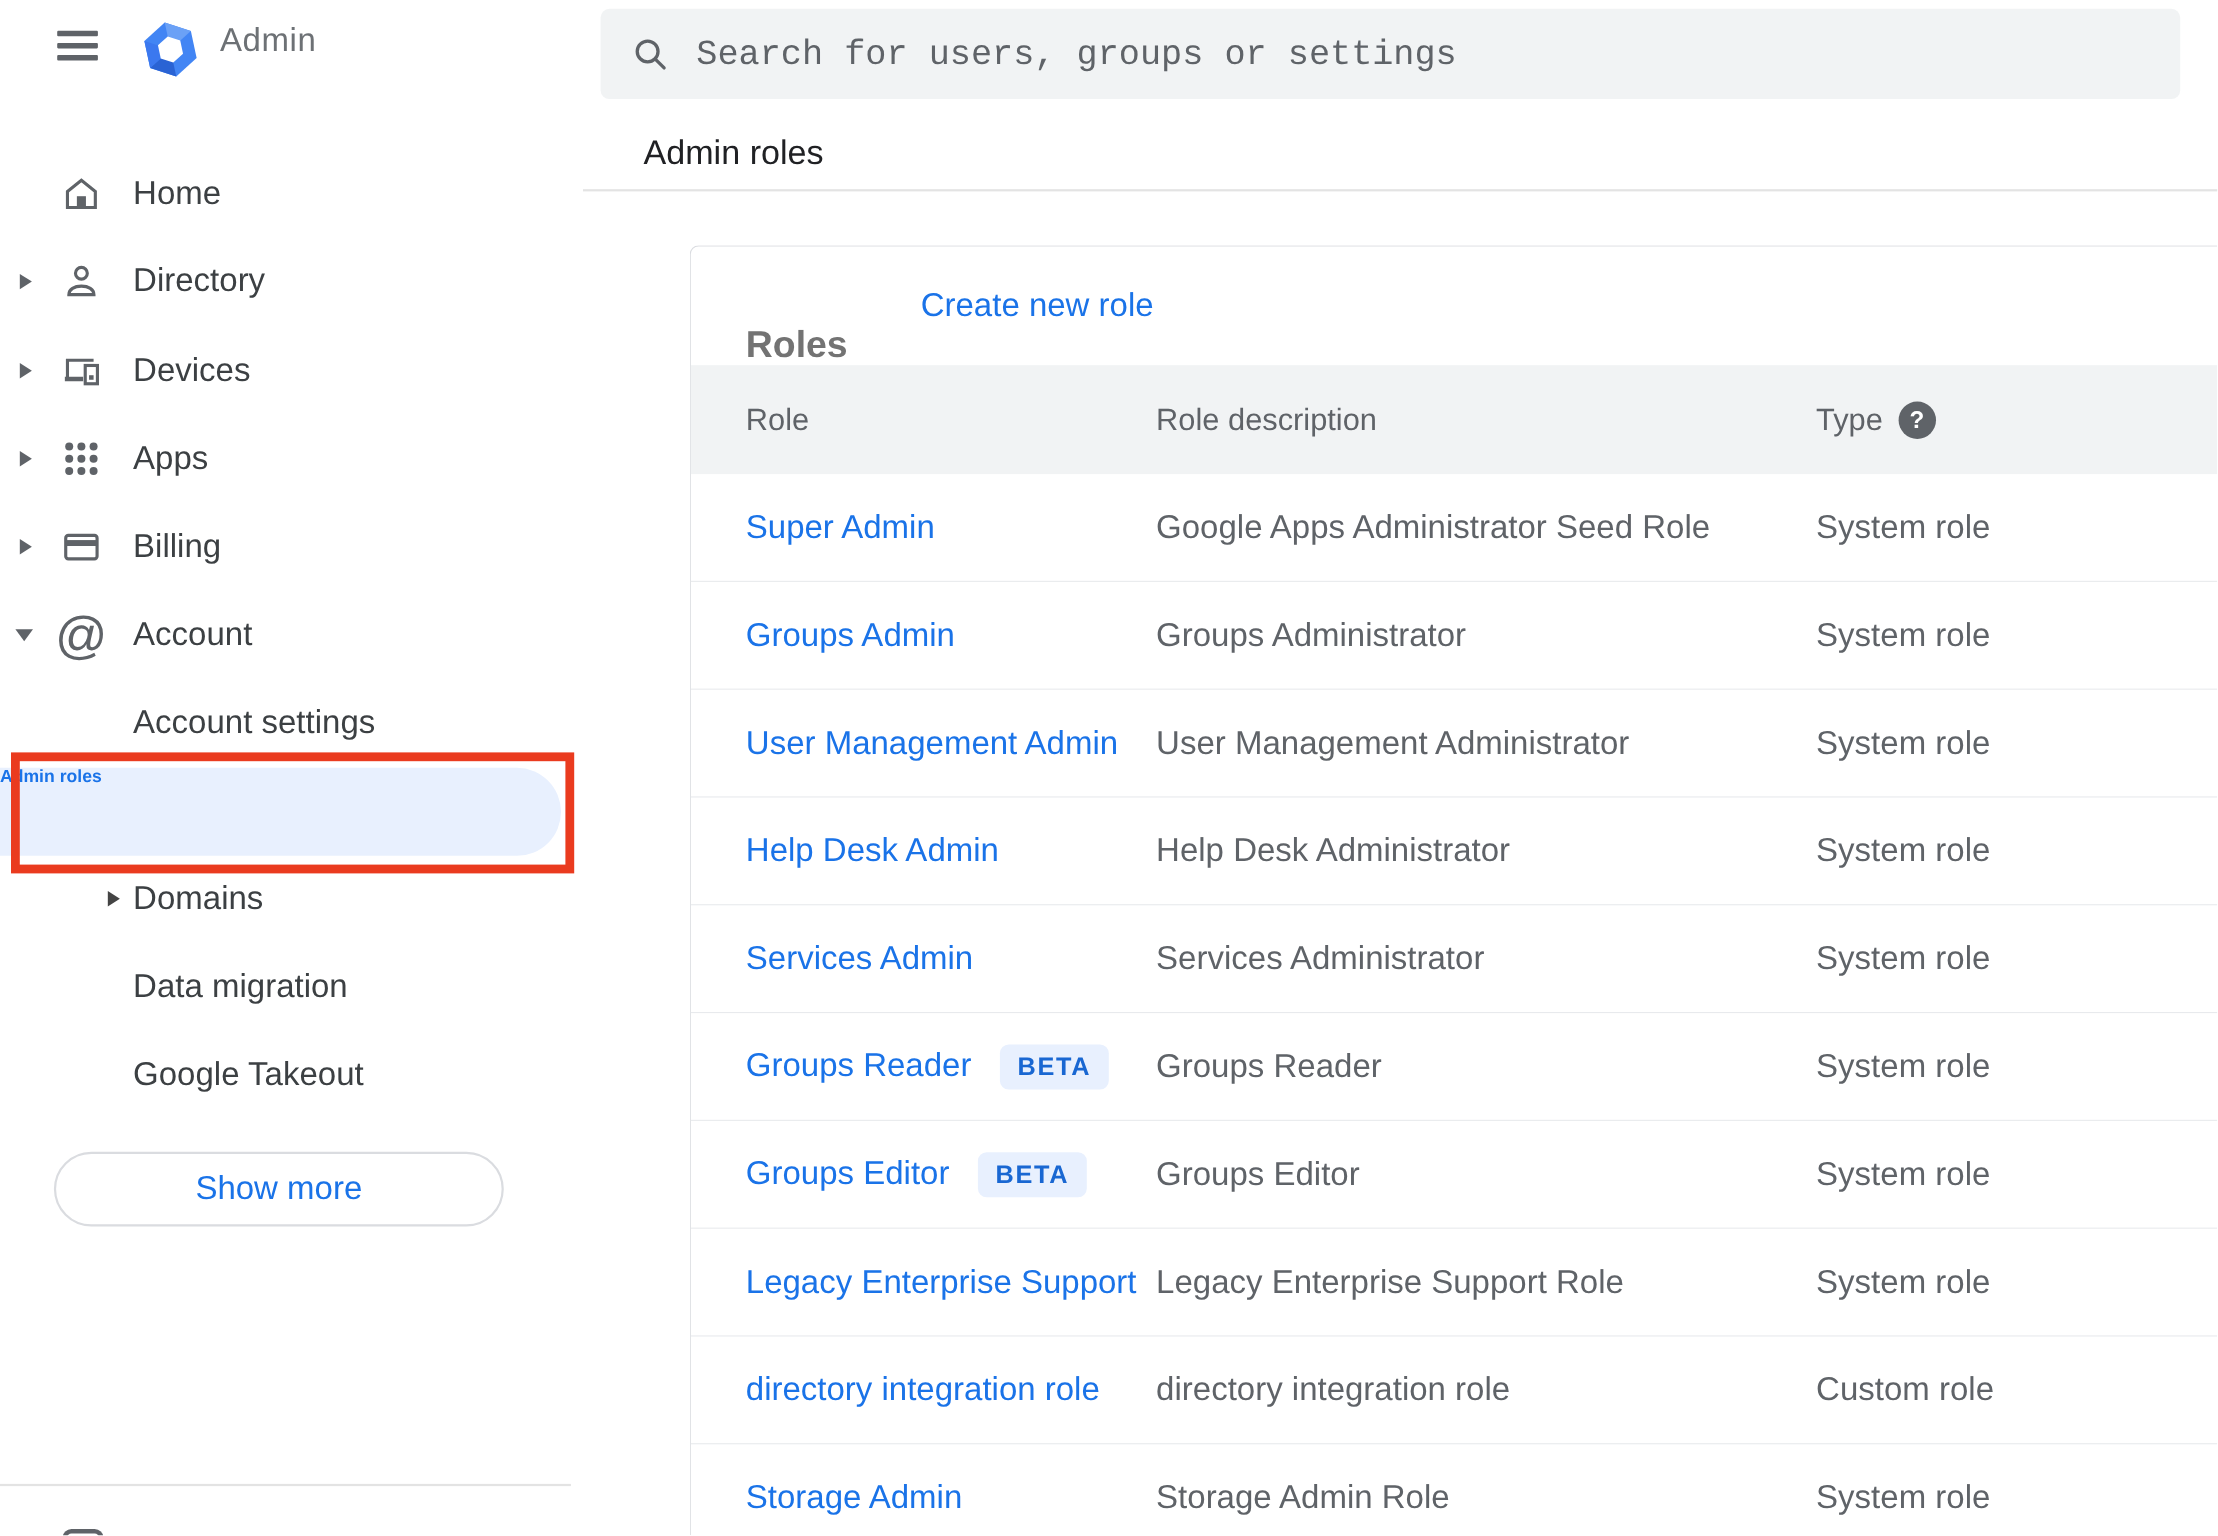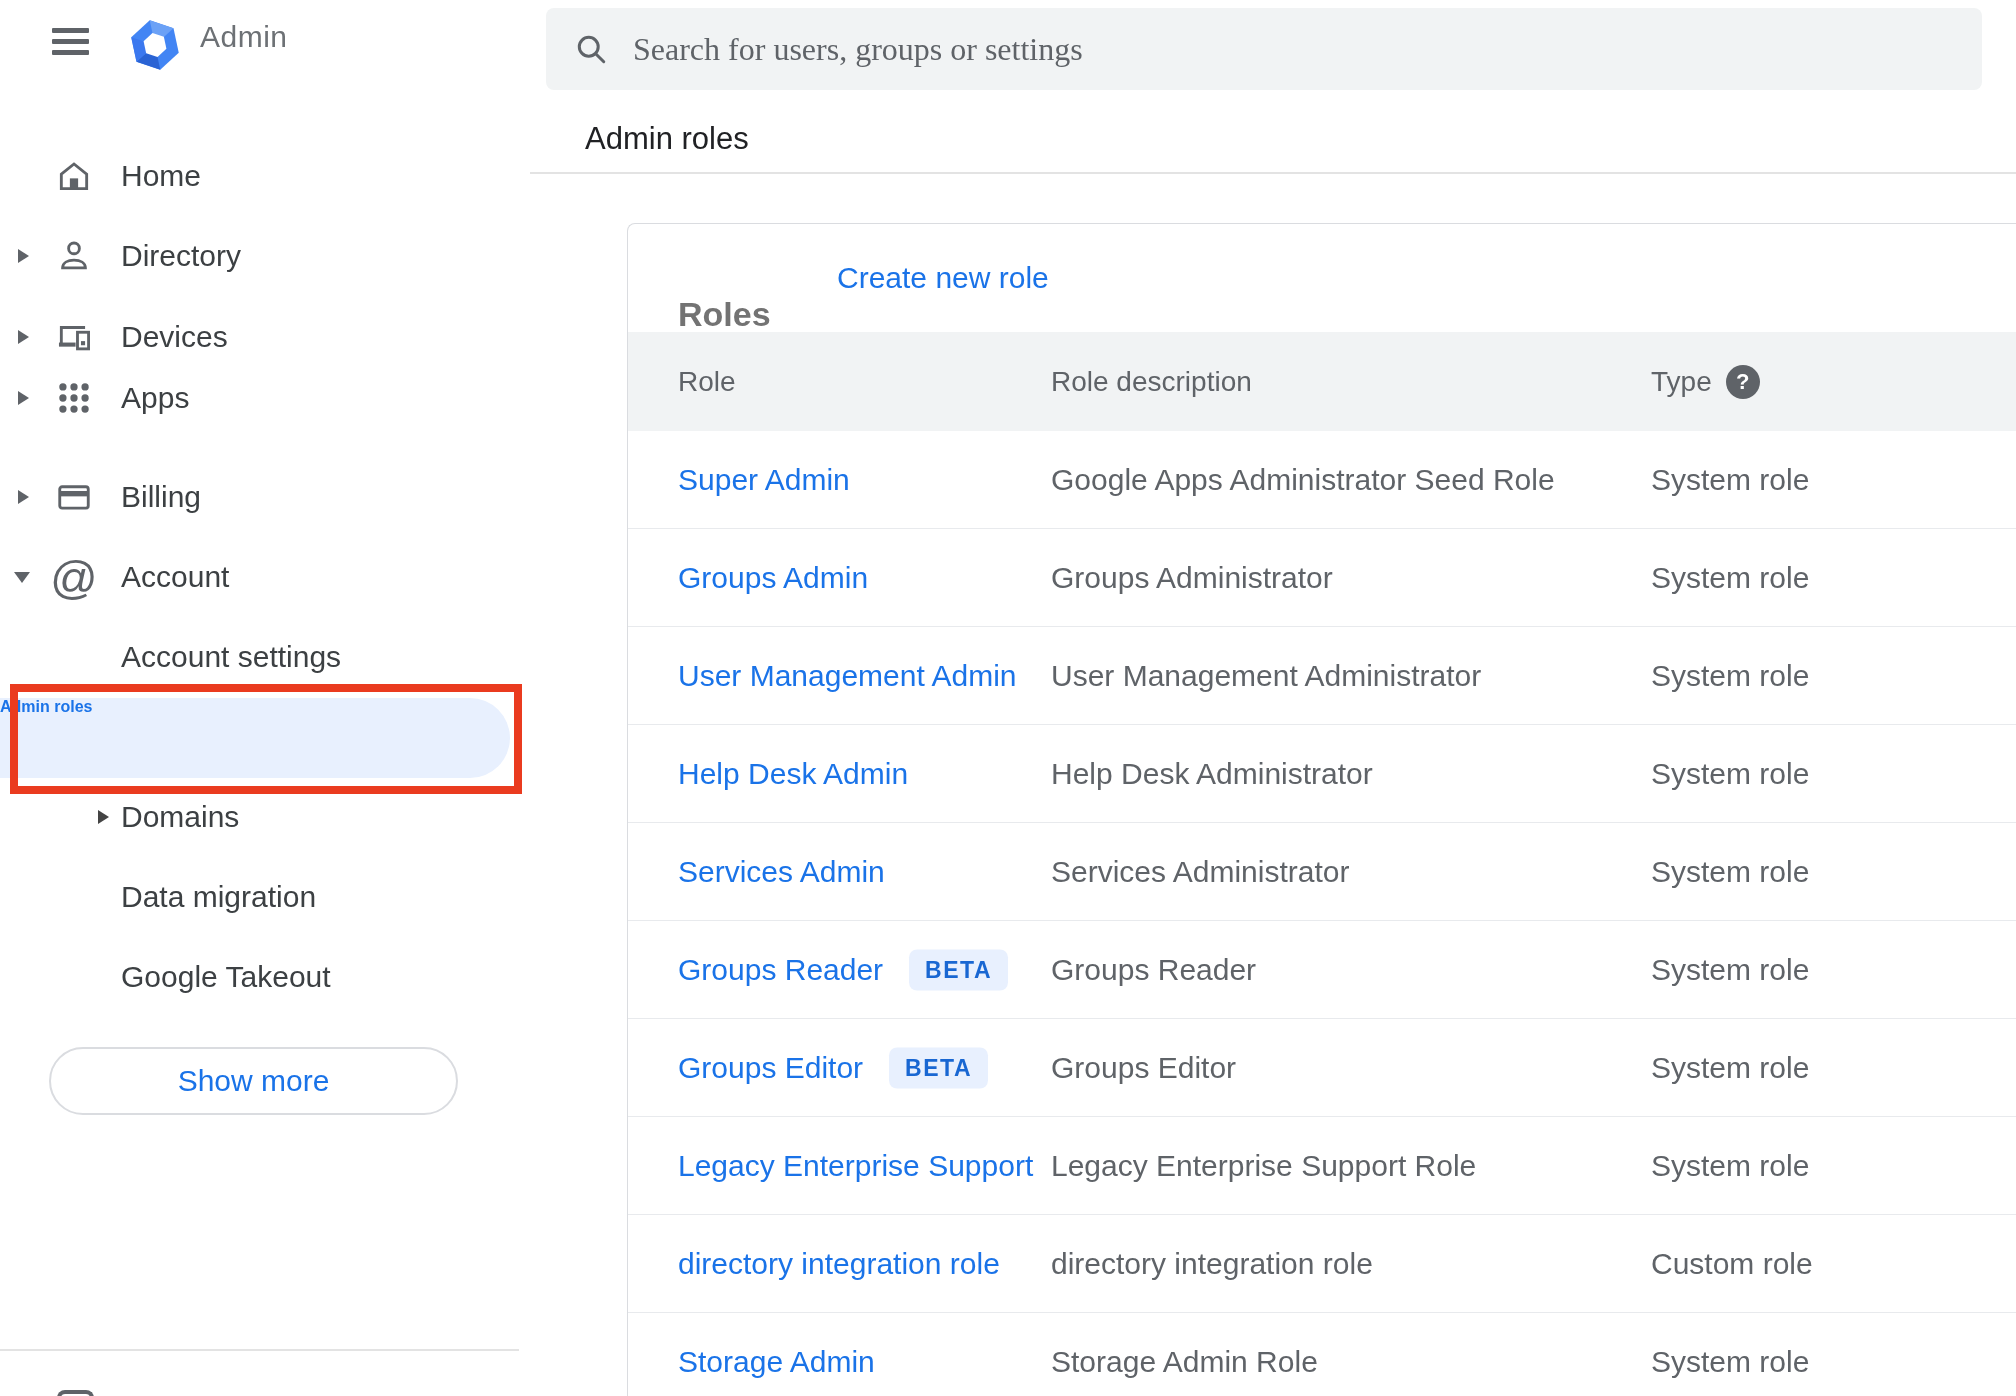--- a/index.html
+++ b/index.html
@@ -37,21 +37,21 @@
     display:flex; align-items:center; justify-content:center;
     font-size:30px; color:#1a73e8; font-weight:500; cursor:pointer; }
   .sidebar-bottom-divider { position:absolute; left:0; top:1349px; width:519px; height:2px; background:#e3e3e3; }
   .bottom-partial-icon { position:absolute; left:57px; top:1390px; width:37px; height:14px;
     border:4px solid #5f6368; border-bottom:none; border-radius:8px 8px 0 0; }
   
   .search-bar { position:absolute; left:546px; top:8px; width:1436px; height:82px;
     background:#f1f3f4; border-radius:8px; display:flex; align-items:center; }
   .search-icon { margin-left:27px; width:36px; height:36px; flex:none; }
   .search-input { flex:1; margin-left:24px; margin-right:20px; border:none; outline:none;
-    background:transparent; font-family:Liberation Serif, serif; font-size:32px; color:#3c4043; }
+    background:transparent; font-family:Liberation Mono, monospace; font-size:32px; color:#3c4043; }
   .search-input::placeholder { color:#5f6368; opacity:1; }
   .breadcrumb { position:absolute; left:585px; top:121px; font-size:31px; color:#202124; }
   .header-divider { position:absolute; left:530px; top:172px; width:1486px; height:2px; background:#e3e3e3; }
   
   .card { position:absolute; left:627px; top:223px; width:1389px; height:1173px;
     background:#fff; border-top:1px solid #dadce0; border-left:1px solid #dadce0;
     border-top-left-radius:8px; overflow:hidden; }
   .card-header { position:absolute; left:0; top:0; width:100%; height:108px; }
   .card-title { position:absolute; left:50px; top:50%; transform:translateY(-50%);
     font-size:34px; font-weight:bold; color:#737373;margin-top:36px; }
@@ -117,21 +117,21 @@
       <span class="arrow-r"></span>
       <svg class="nicon" viewBox="0 0 24 24" fill="none" stroke="#5f6368" stroke-width="1.8">
         <path d="M4 16 V6 H19"></path>
         <path d="M2.5 16.8 H13" stroke-width="2.6"></path>
         <rect x="14.2" y="9" width="7" height="10.5" fill="#fff" stroke="#5f6368"></rect>
         <rect x="16.4" y="14.6" width="2.6" height="2.6" fill="#5f6368" stroke="none"></rect>
       </svg>
       <span class="nlabel">Devices</span>
     </div>
 
-    <div class="nav-item" style="top:358px;text-align:center;">
+    <div class="nav-item" style="top:377px;text-align:center;">
       <span class="arrow-r"></span>
       <svg class="nicon" viewBox="0 0 24 24" fill="#5f6368">
         <circle cx="5" cy="5" r="2.3"></circle>
           <circle cx="12" cy="5" r="2.3"></circle>
           <circle cx="19" cy="5" r="2.3"></circle>
         <circle cx="5" cy="12" r="2.3"></circle>
           <circle cx="12" cy="12" r="2.3"></circle>
           <circle cx="19" cy="12" r="2.3"></circle>
         <circle cx="5" cy="19" r="2.3"></circle>
           <circle cx="12" cy="19" r="2.3"></circle>

